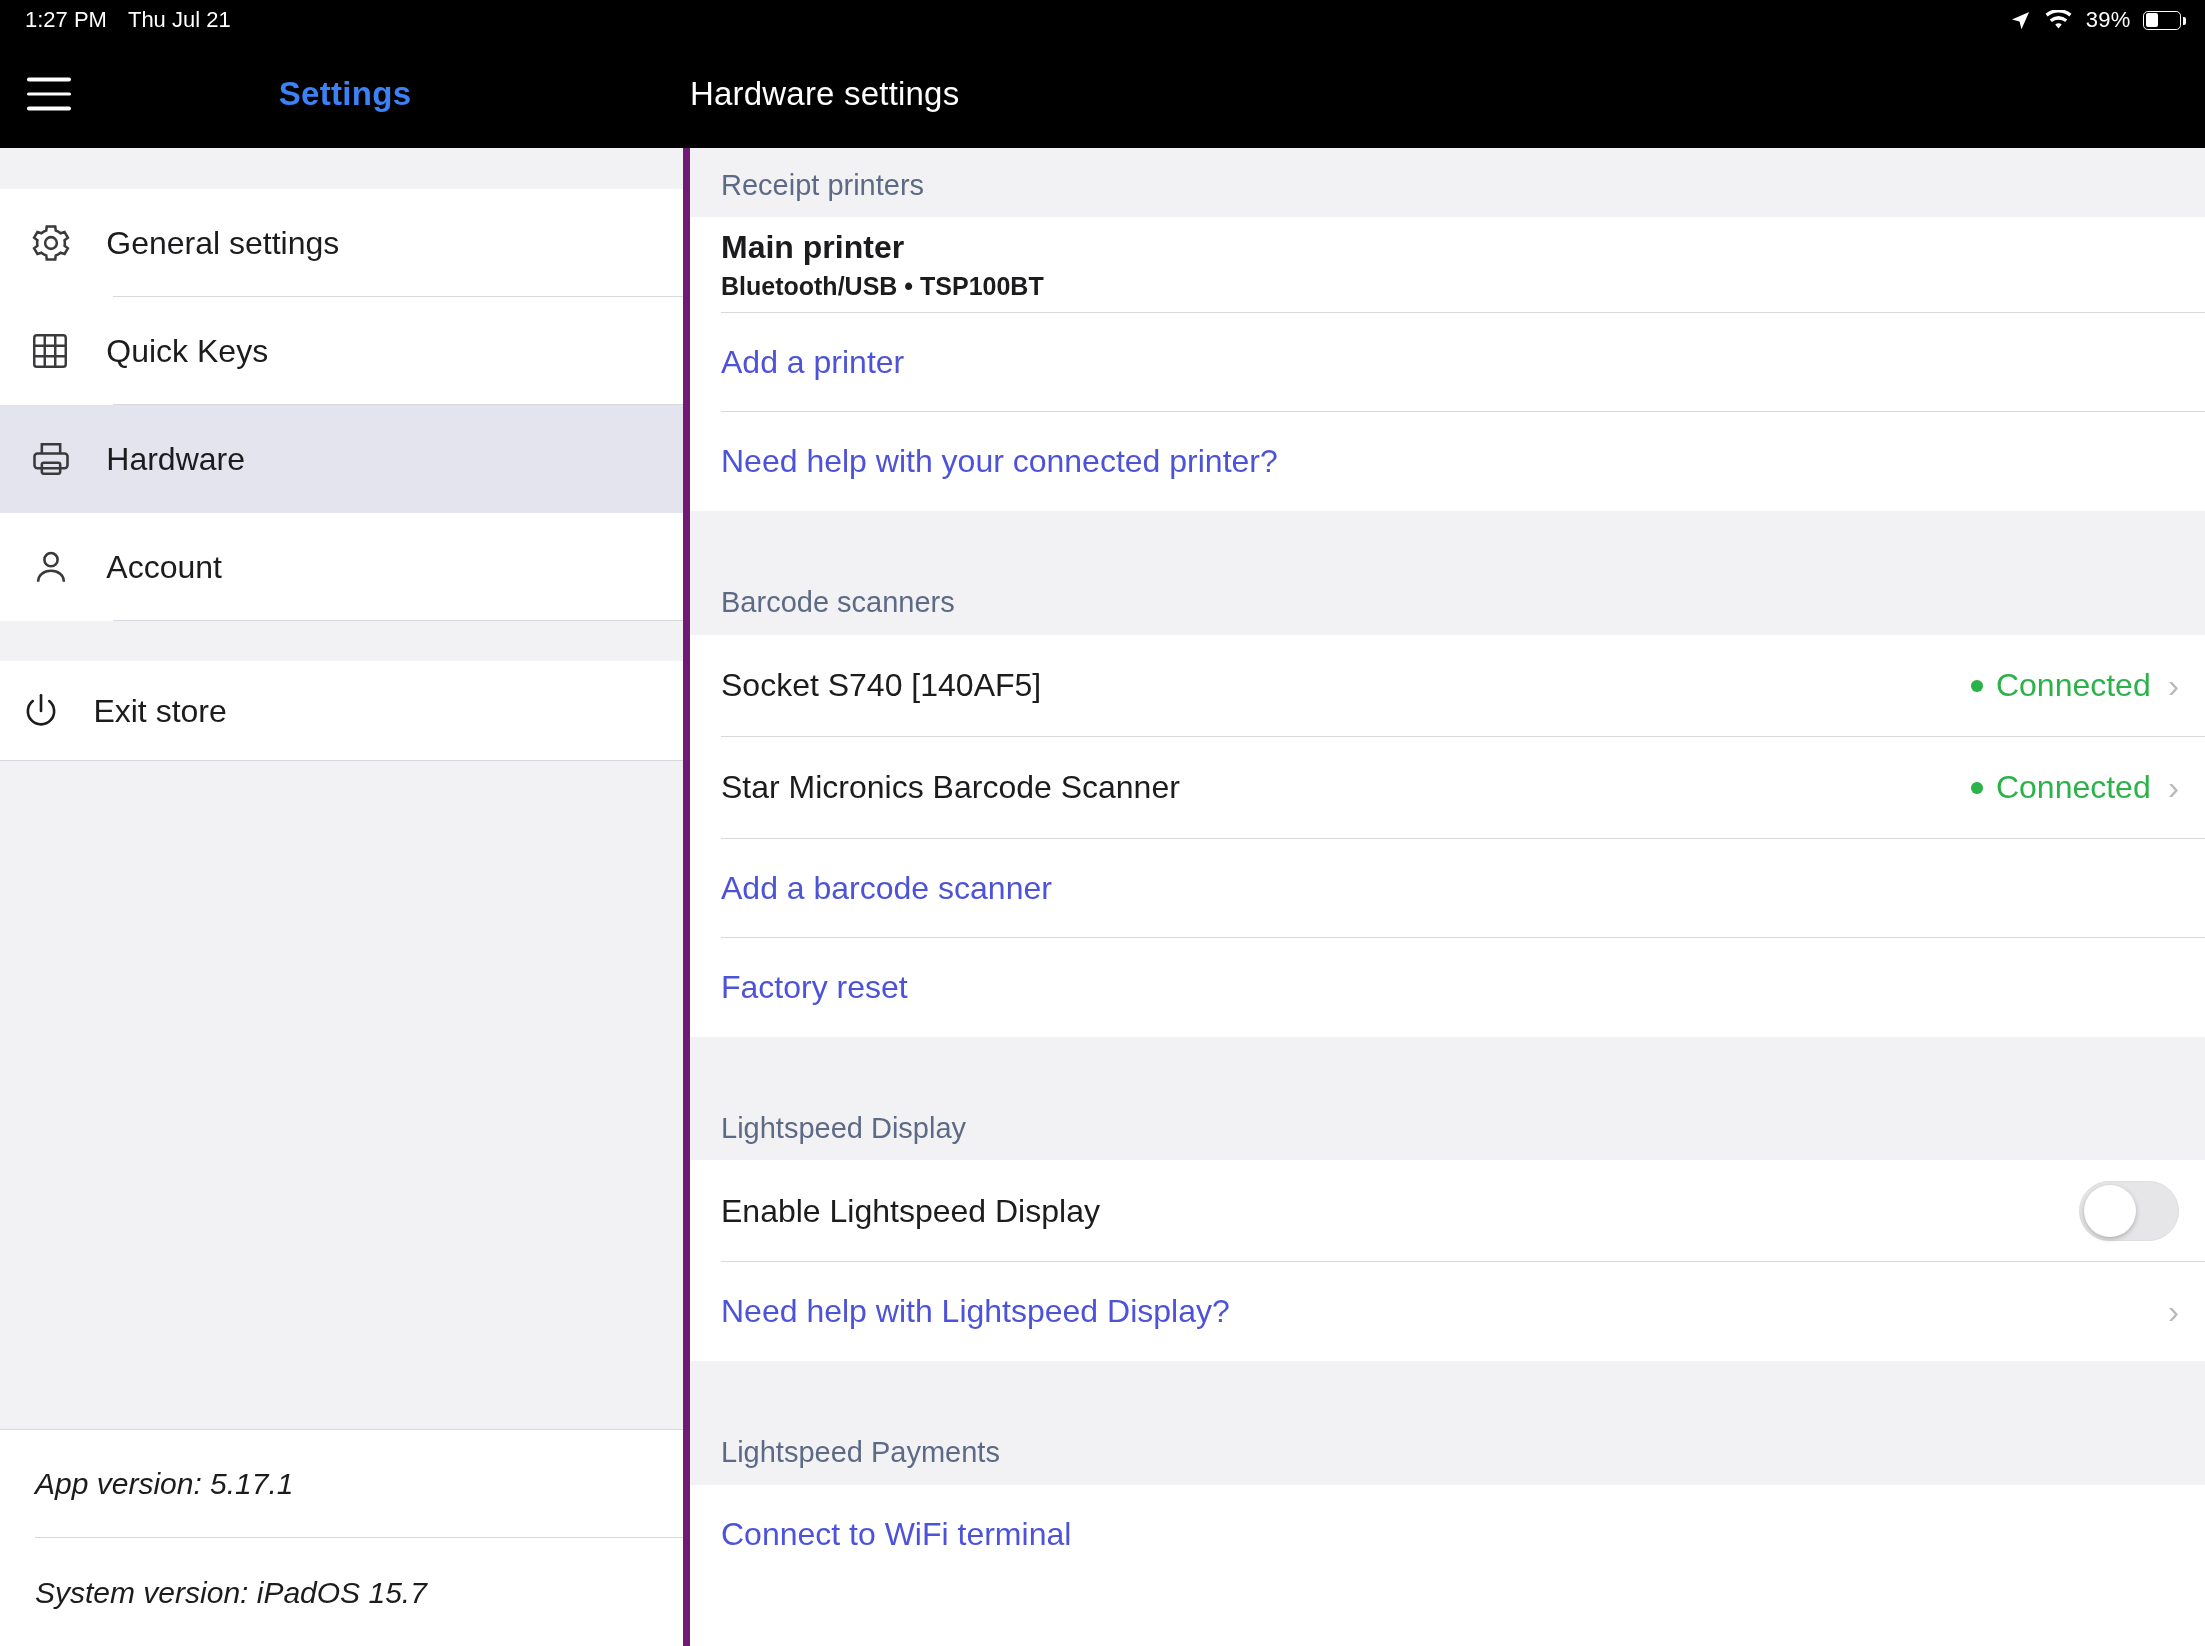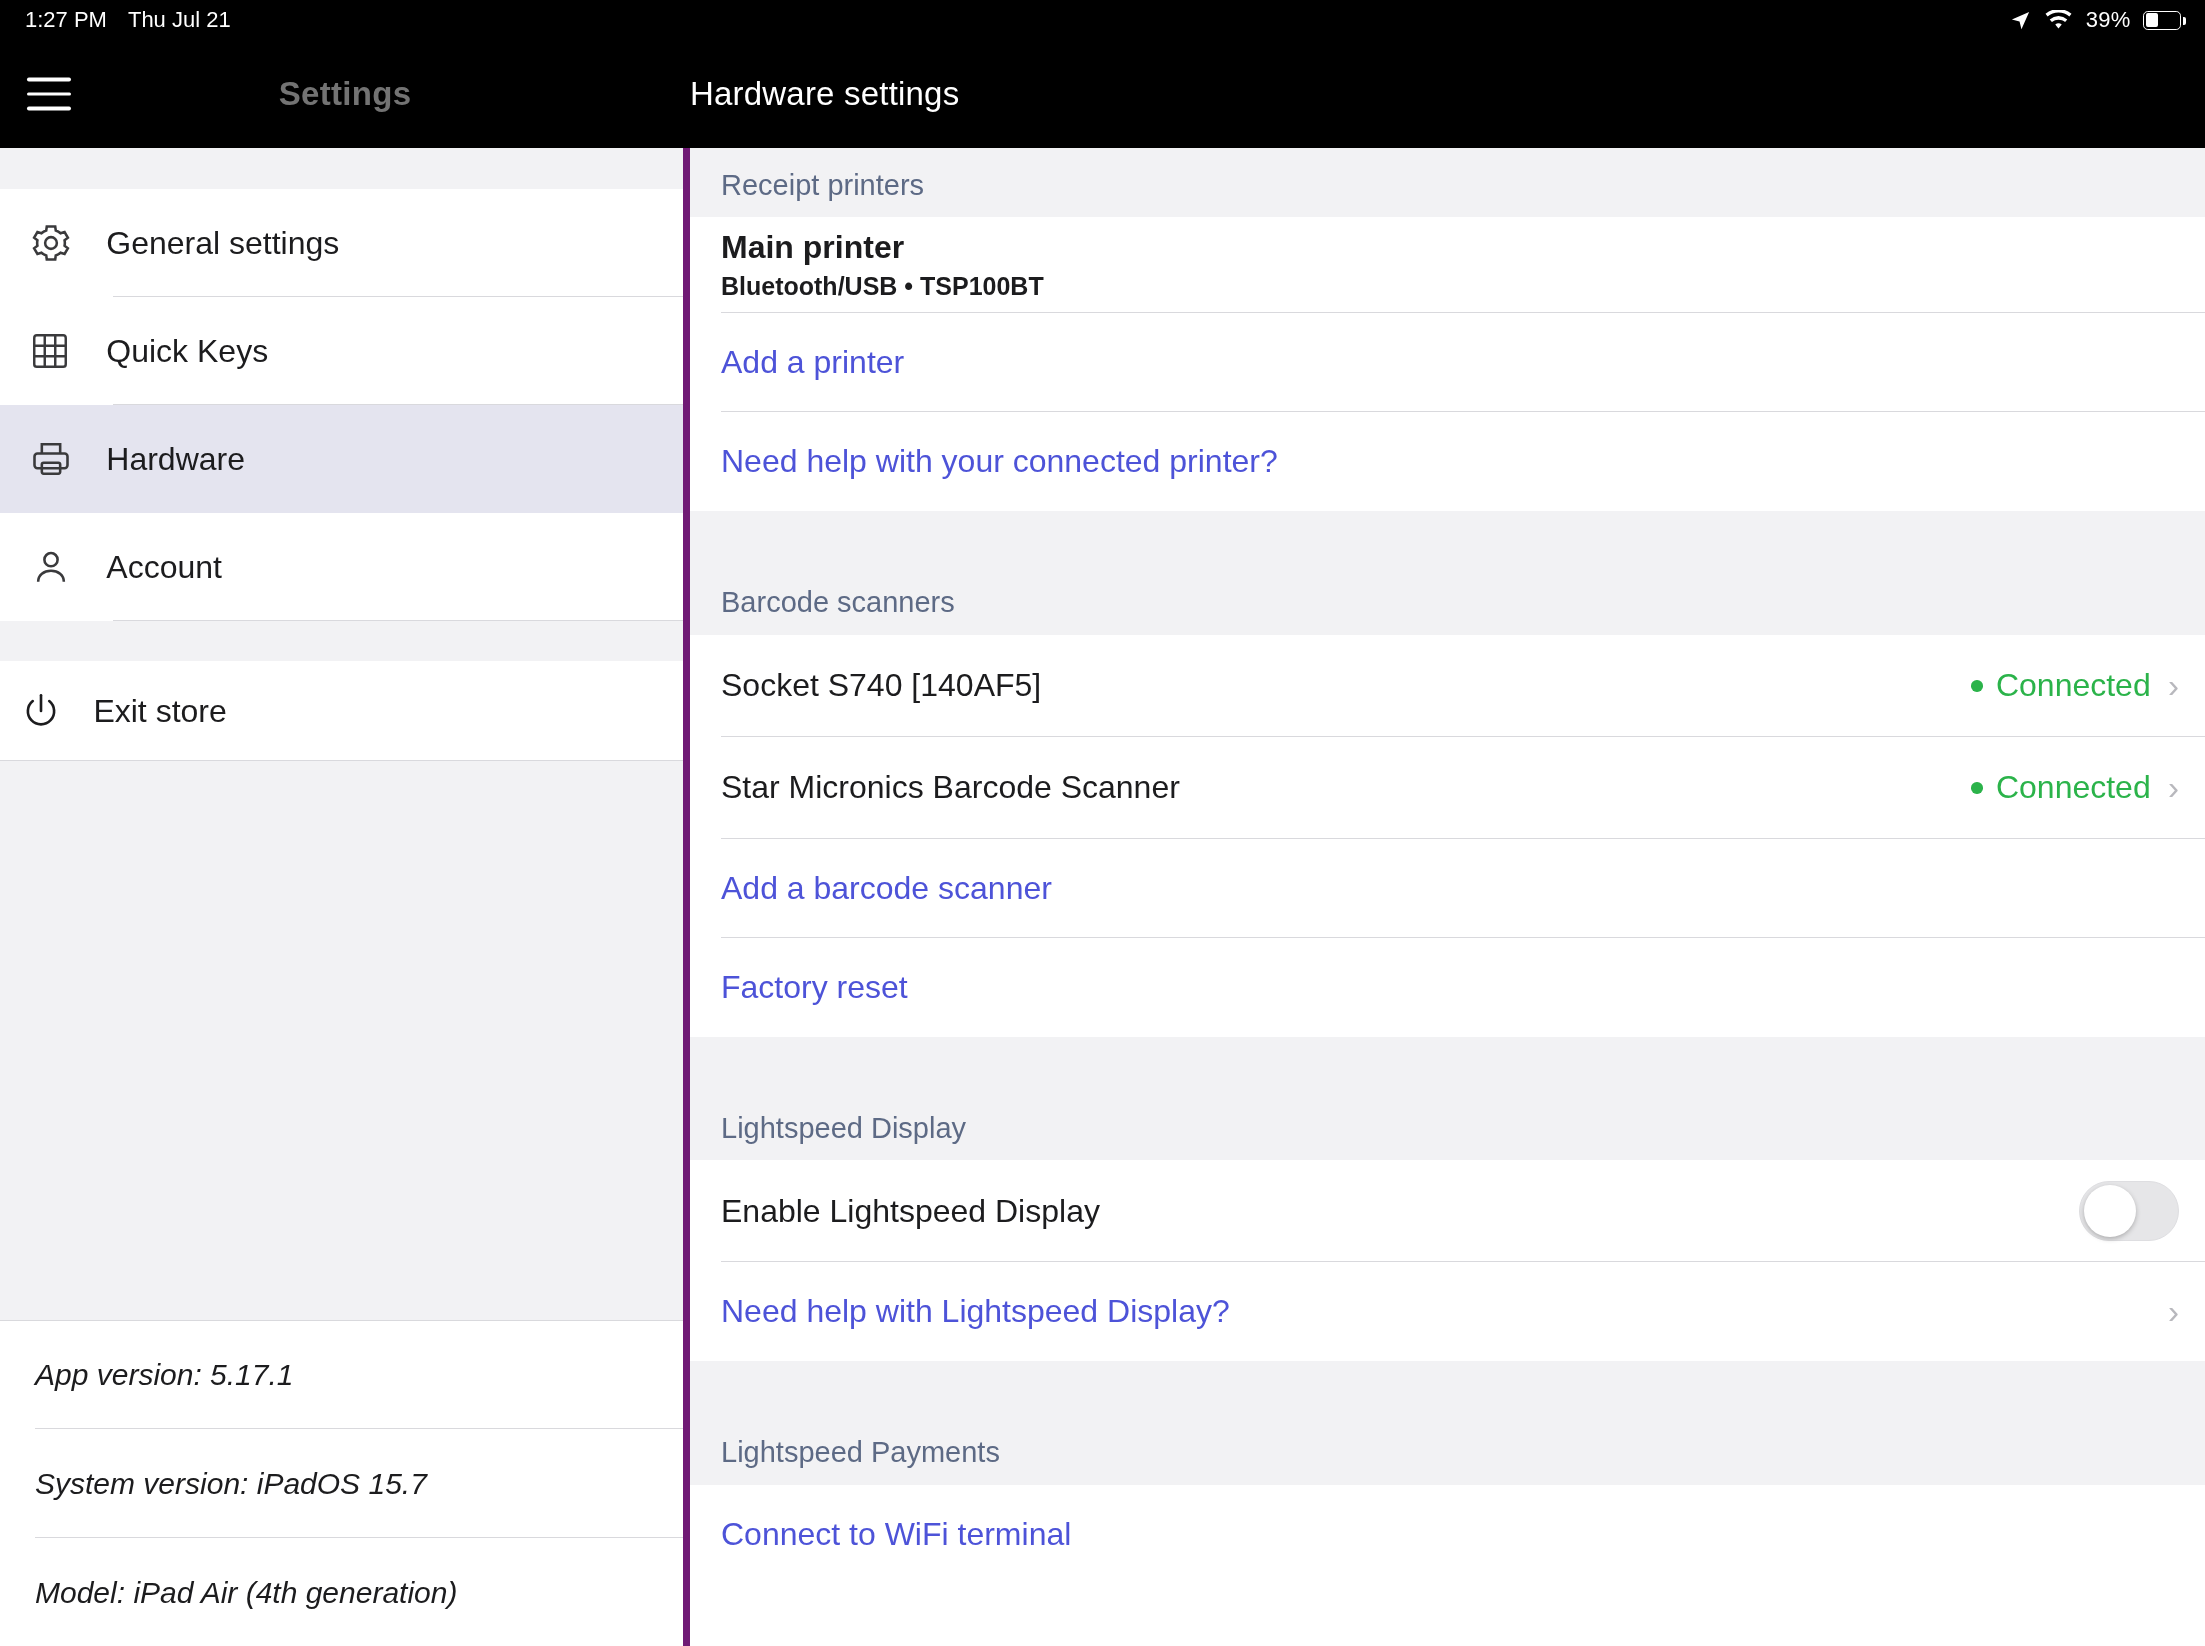--- a/index.html
+++ b/index.html
@@ -41,21 +41,21 @@
     content: ""; position: absolute; right: -5.8px; top: 5.8px;
     width: 2.9px; height: 7.7px; background: #ffffff; border-radius: 0 1.9px 1.9px 0;
   }
   .battery .fill {
     position: absolute; left: 1.9px; top: 1.9px; bottom: 1.9px; width: 12.5px; background: #ffffff; border-radius: 1.9px;
   }
 
   
   .navbars { display: flex; flex: none; height: 108px; }
   .nav-left {
-    width: 690px; background: #000000; color: #737373;
+    width: 690px; background: #000000; color: #3b82f6;
     display: flex; align-items: center; position: relative;
   }
   .hamburger {
     position: absolute; left: 27px; top: 50%; transform: translateY(-50%);
     width: 44px; height: 33px; display: flex; flex-direction: column; justify-content: space-between;
     cursor: pointer;
   }
   .hamburger span { display: block; height: 3.8px; background: #ffffff; border-radius: 1.9px; }
   .nav-left-title {
     width: 100%; text-align: center; font-size: 33px; font-weight: bold; letter-spacing: 0.3px;
@@ -269,23 +269,20 @@
       <div class="sidebar-footer">
         <div class="footer-row first">
           <div class="topline"></div>
           <span>App version: 5.17.1</span>
           <div class="divider"></div>
         </div>
         <div class="footer-row">
           <span>System version: iPadOS 15.7</span>
           <div class="divider"></div>
         </div>
-        <div class="footer-row">
-          <span>Model: iPad Air (4th generation)</span>
-        </div>
       </div>
     </div>
 
     <div class="main">
 
       <div class="section-header">Receipt printers</div>
 
       <div class="row h-printer">
         <div class="row-stack">
           <div class="row-title">Main printer</div>

